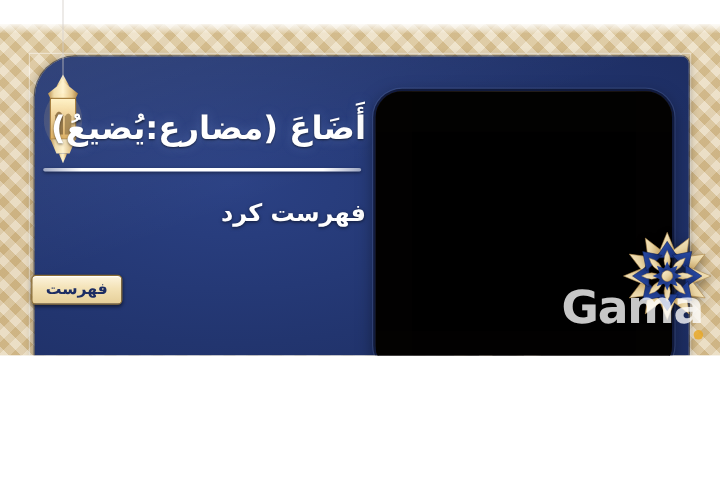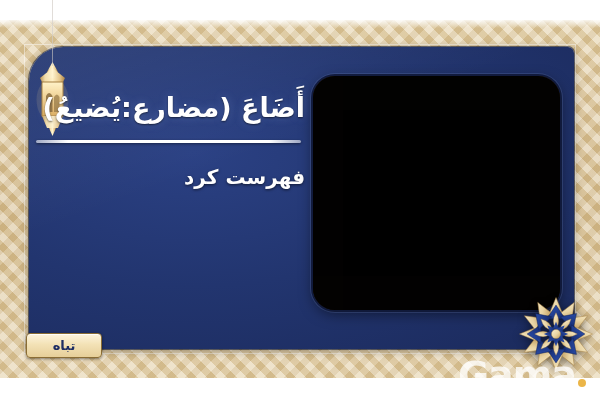--- a/index.html
+++ b/index.html
@@ -10,21 +10,21 @@
   body {
     width: 600px;
     height: 400px;
     overflow: hidden;
     font-family: "DejaVu Sans", "Liberation Sans", sans-serif;
   }
 
   #slide {
     position: relative;
     width: 600px;
-    height: 400px;
+    height: 296px;
     background: #ffffff;
     overflow: hidden;
   }
 
   
   .frame {
     position: absolute;
     left: 0;
     top: 20px;
     width: 600px;
@@ -186,20 +186,21 @@
   
   .watermark {
     position: absolute;
     right: 14px;
     bottom: 6px;
     z-index: 9;
     display: flex;
     align-items: flex-end;
     line-height: 1;
     pointer-events: none;
+    flex-direction: column;
   }
   .watermark .wm-text {
     font-size: 38px;
     font-weight: 700;
     letter-spacing: -1px;
     color: rgba(255,255,255,0.78);
   }
   .watermark .wm-dot {
     width: 8px; height: 8px;
     border-radius: 50%;
@@ -485,21 +486,21 @@
       <g opacity="0.55">
         <rect x="0" y="0" width="247" height="34" fill="#0c0907" opacity="0.45"></rect>
         <rect x="0" y="200" width="247" height="34" fill="#0c0907" opacity="0.35"></rect>
         <rect x="0" y="0" width="30" height="234" fill="#0c0907" opacity="0.35"></rect>
         <rect x="217" y="0" width="30" height="234" fill="#0c0907" opacity="0.35"></rect>
       </g>
     </svg>
   </div>
 
   <div class="index-btn">
-    <span>تباه</span>
+    <span>فهرست</span>
   </div>
 
   <div class="rosette">
     <svg viewBox="0 0 100 100">
       <defs>
         <linearGradient id="gold1" x1="0" y1="0" x2="1" y2="1">
           <stop offset="0%" stop-color="#fbf0d2"></stop>
           <stop offset="55%" stop-color="#e8d3a2"></stop>
           <stop offset="100%" stop-color="#bf9b5c"></stop>
         </linearGradient>

